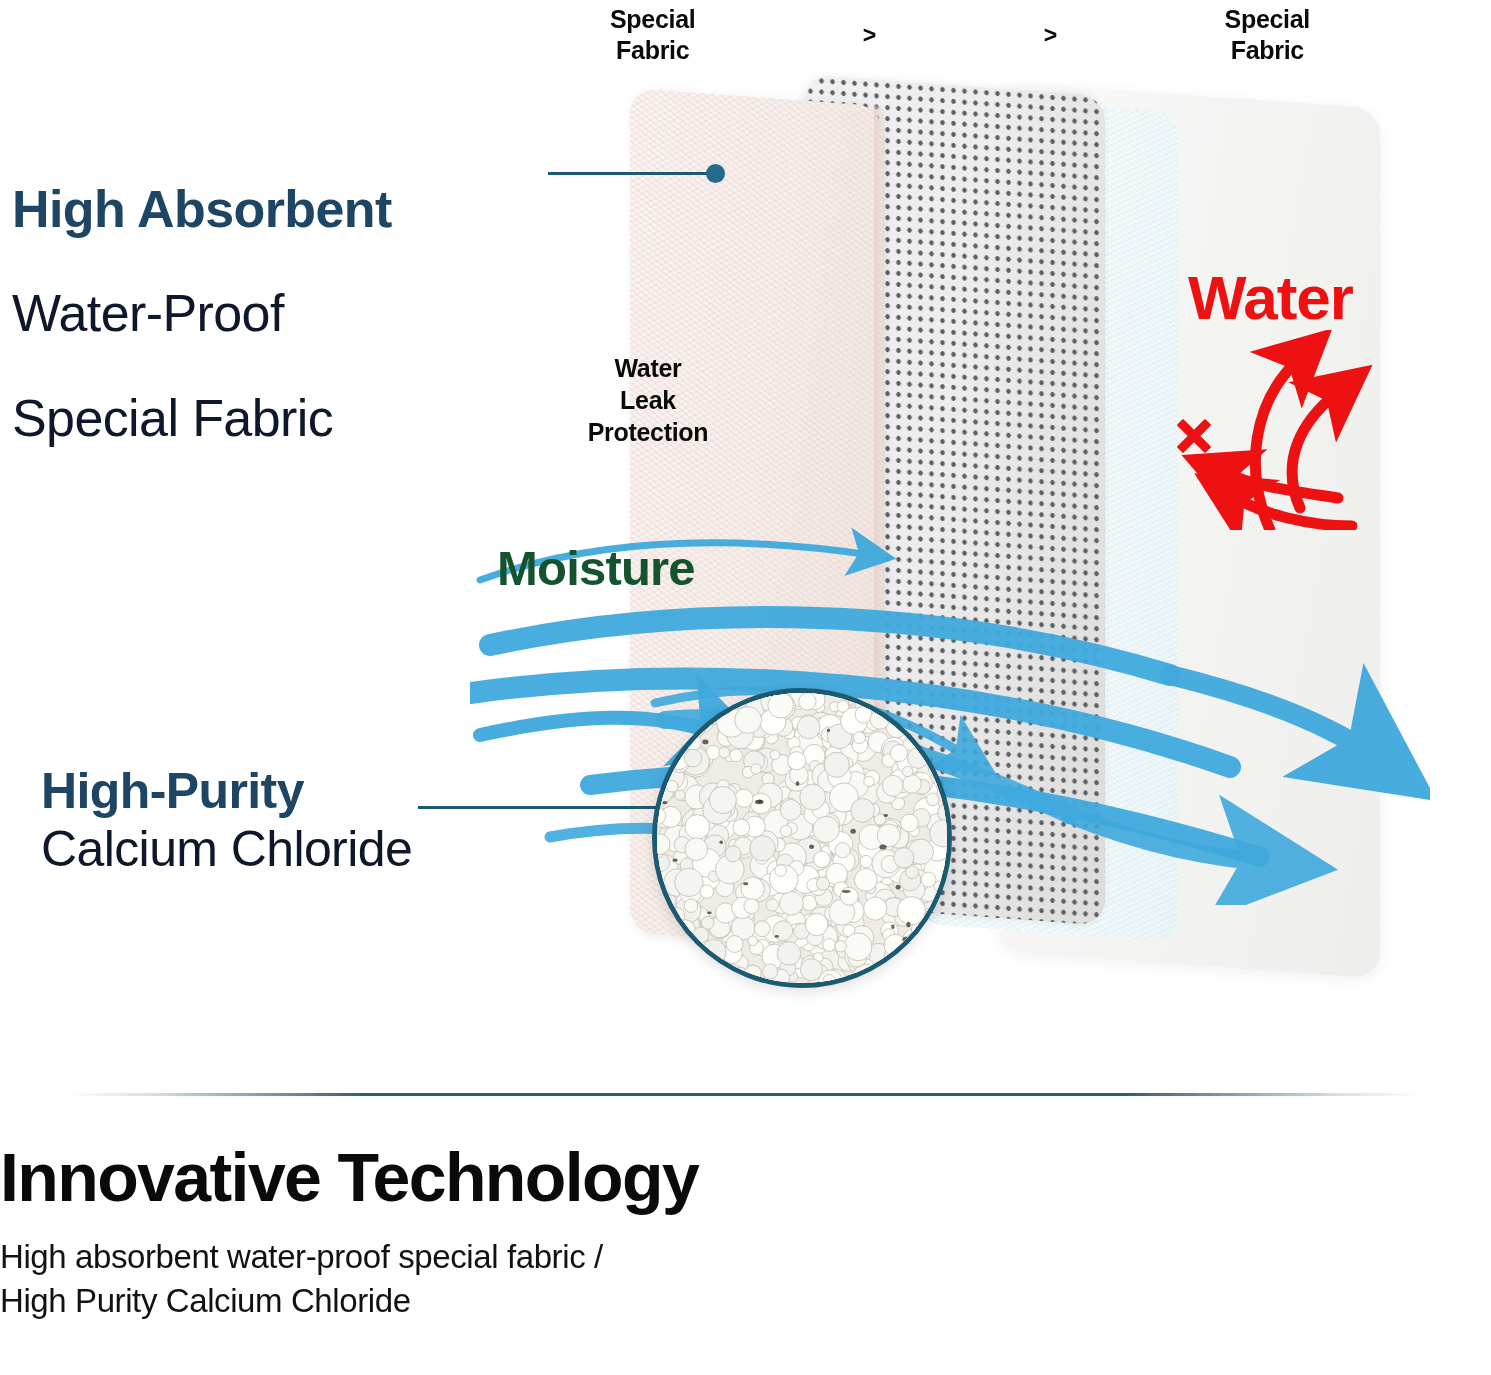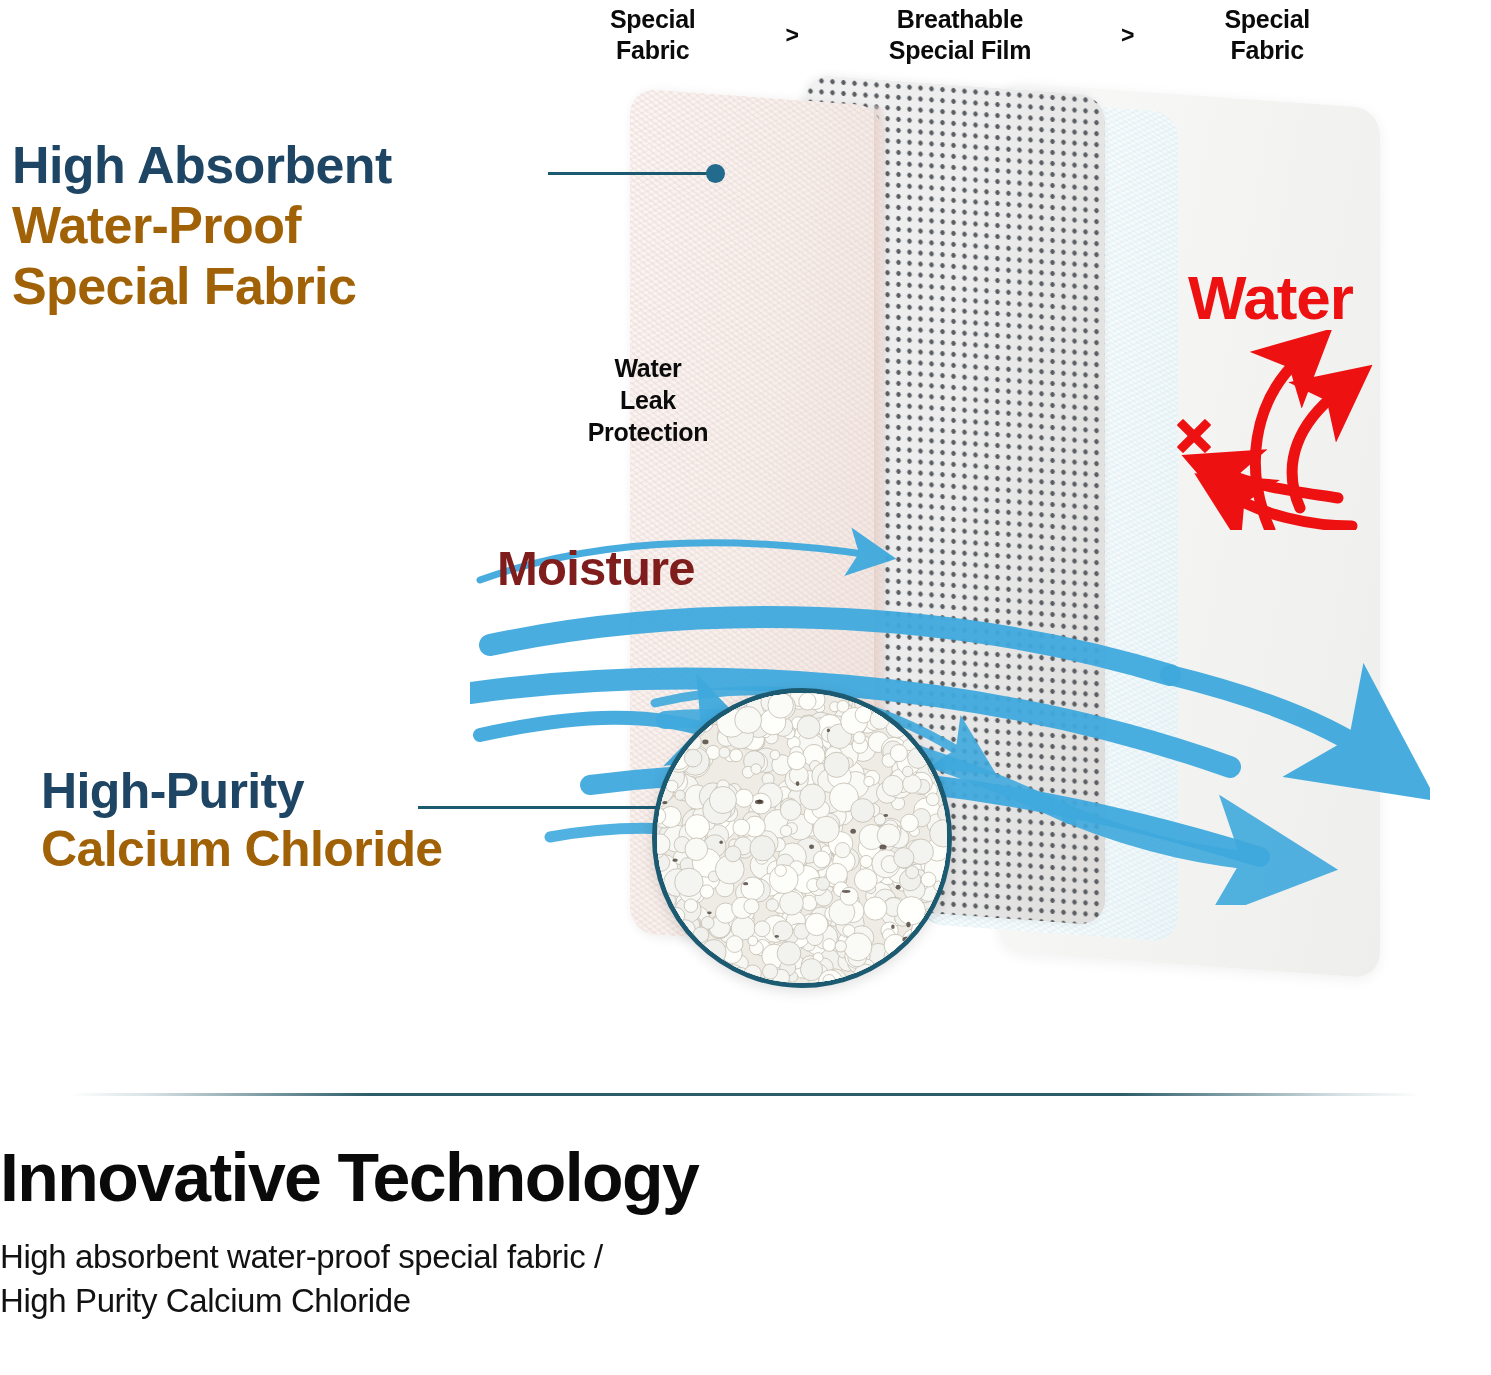--- a/index.html
+++ b/index.html
@@ -121,27 +121,27 @@
   }
 
   
   .callout { position: absolute; }
   .callout .line1 {
     color: #1e4664;
     font-weight: bold;
     letter-spacing: -0.6px;
   }
   .callout .line-rest {
-    color: #a16207;
-    font-weight: bold;
+    color: #0f172a;
+    font-weight: normal;
     letter-spacing: -0.6px;
   }
   #callout-fabric { left: 12px; top: 135px; width: 530px; }
   #callout-fabric .line1,
-  #callout-fabric .line-rest { font-size: 52px; line-height: 1.16; display:block; }
+  #callout-fabric .line-rest { font-size: 52px; line-height: 1.16; display:block;margin-top:44px; }
 
   #callout-cacl { left: 12px; top: 762px; width: 580px; }
   #callout-cacl .line1,
   #callout-cacl .line-rest { font-size: 50px; line-height: 1.16; display:block;margin-left:29px; }
 
   
   .connector { position: absolute; background: #1b5a70; }
   #connector-fabric { left: 548px; top: 172px; width: 168px; height: 3px; }
   #connector-fabric .endpoint {
     position: absolute; right: -9px; top: -8px;
@@ -184,21 +184,21 @@
   }
   #water-x::before { transform: translate(-50%,-50%) rotate(45deg); }
   #water-x::after  { transform: translate(-50%,-50%) rotate(-45deg); }
 
   
   #moisture-word {
     position: absolute;
     left: 497px; top: 540px;
     font-size: 49px;
     font-weight: bold;
-    color: #7f1d1d;
+    color: #14532d;
     letter-spacing: -0.8px;
   }
   #moisture-arrows {
     position: absolute; left: 470px; top: 485px;
     width: 960px; height: 420px;
   }
 
   
   #cacl-circle {
     position: absolute;
@@ -246,22 +246,20 @@
 </style>
 </head>
 <body>
 
 <div id="root">
 
   <div class="layer-labels">
     <div class="layer-label">Special
 Fabric</div>
     <div class="layer-sep">&gt;</div>
-    <div class="layer-label">Breathable
-Special Film</div>
     <div class="layer-sep">&gt;</div>
     <div class="layer-label">Special
 Fabric</div>
   </div>
 
   <div class="stack">
     <div class="sheet sheet-back"></div>
     <div class="sheet sheet-fabric-right"></div>
     <div class="sheet sheet-film"></div>
     <div class="sheet sheet-fabric-left"></div>

